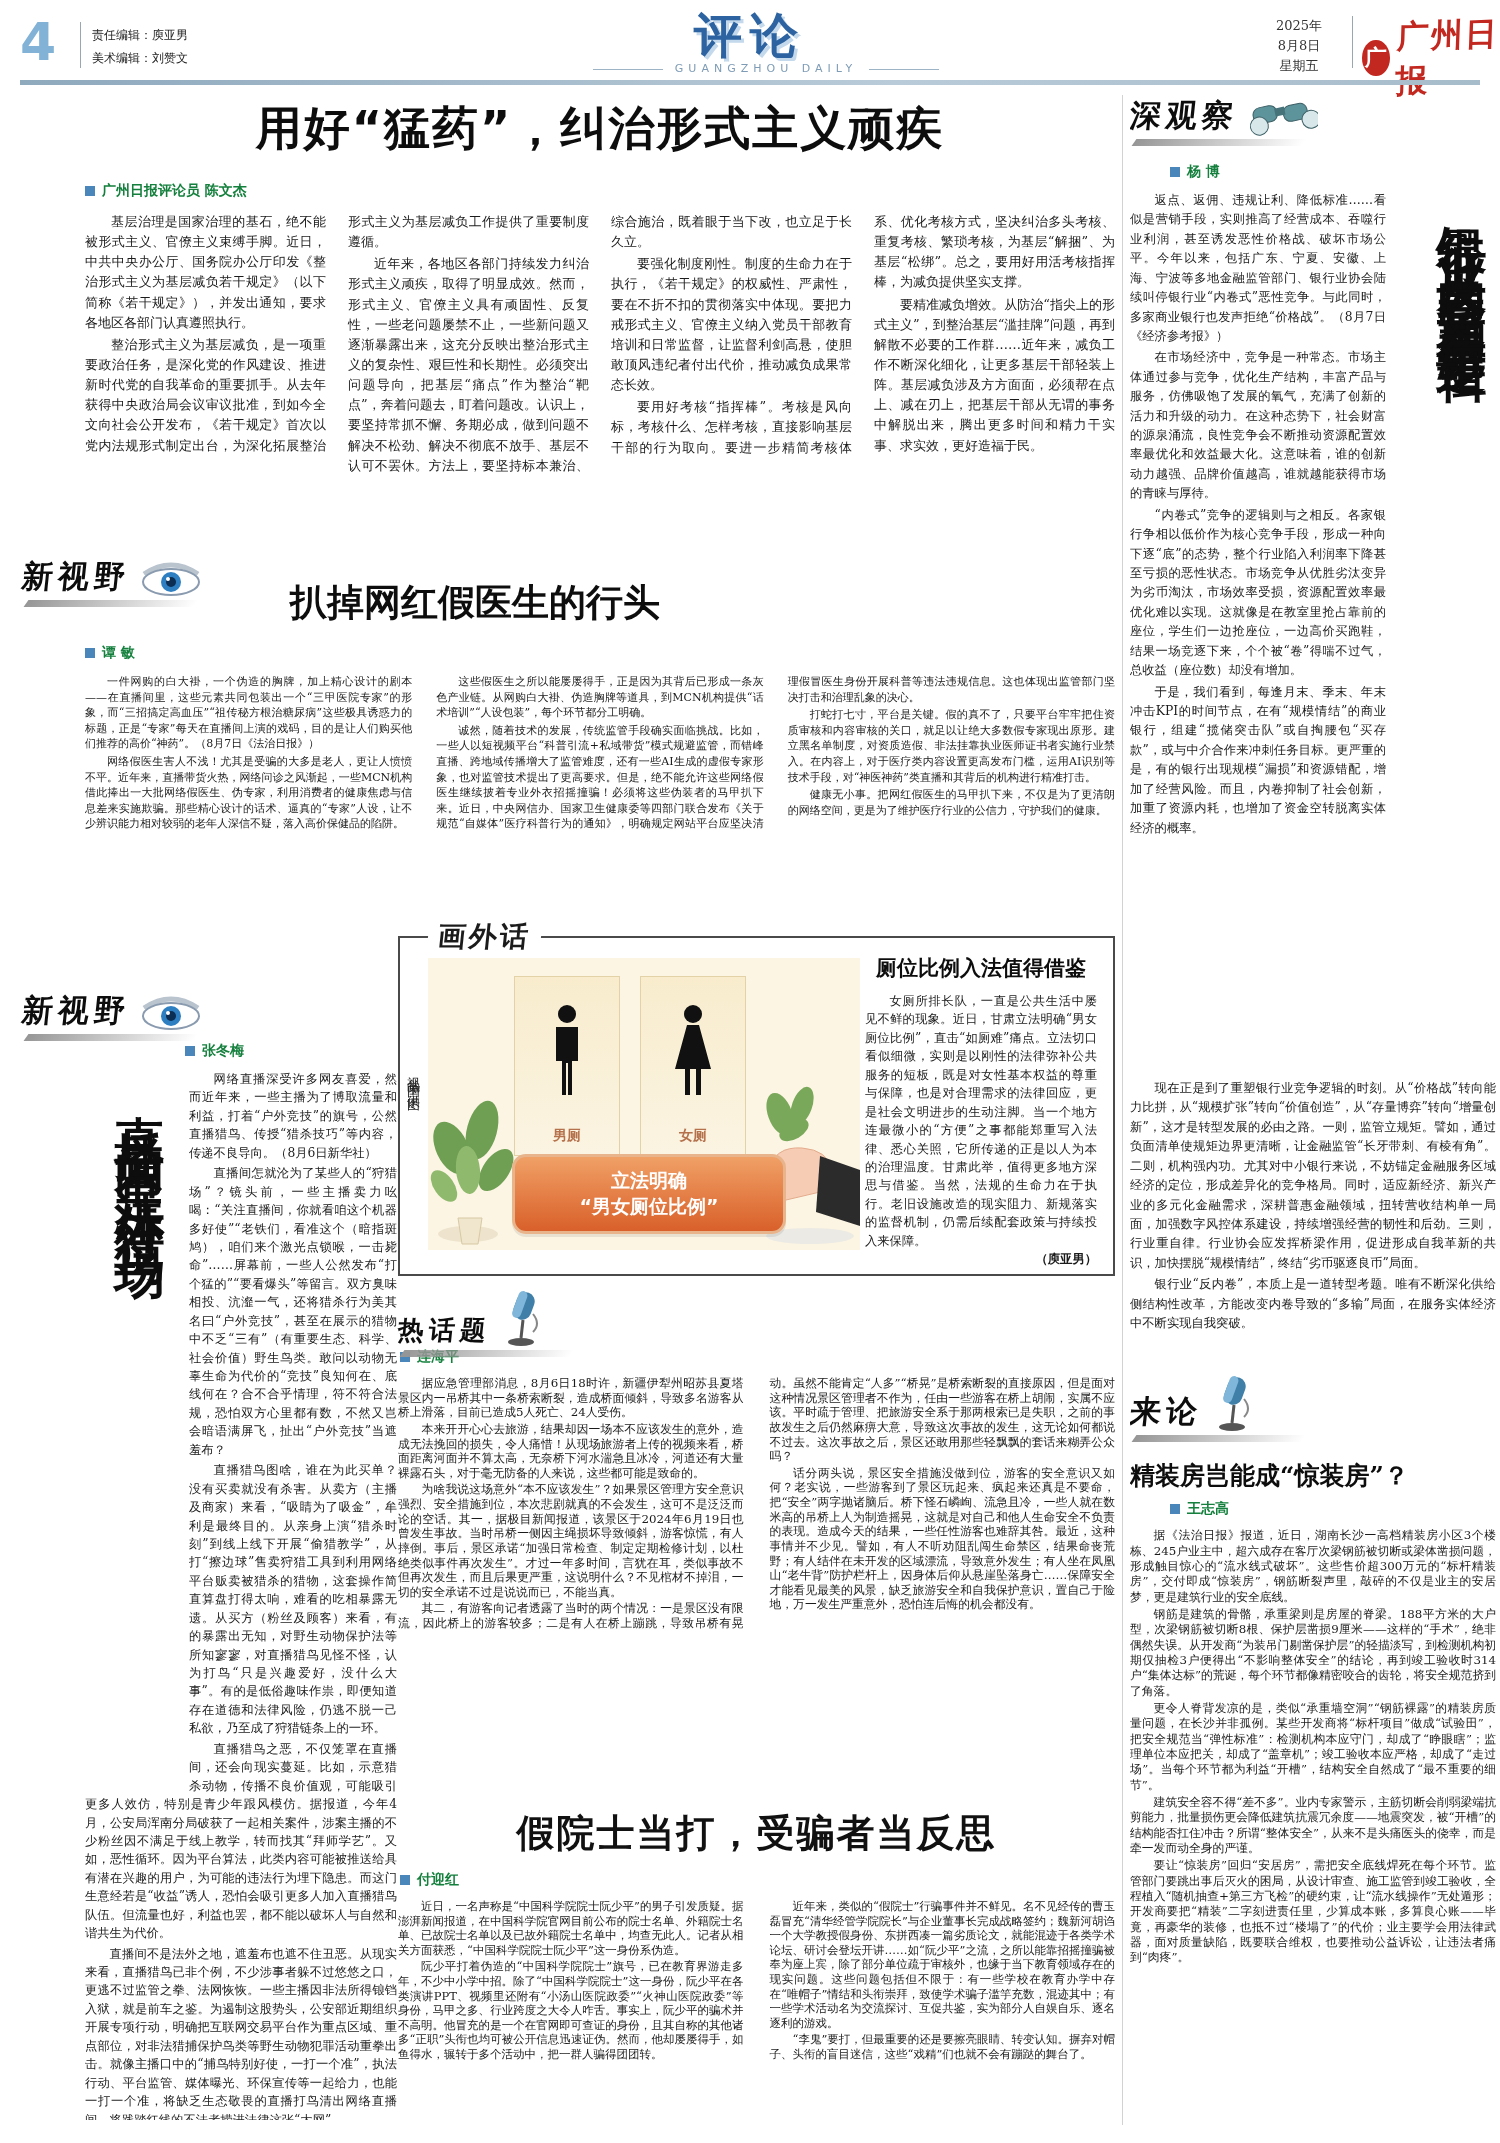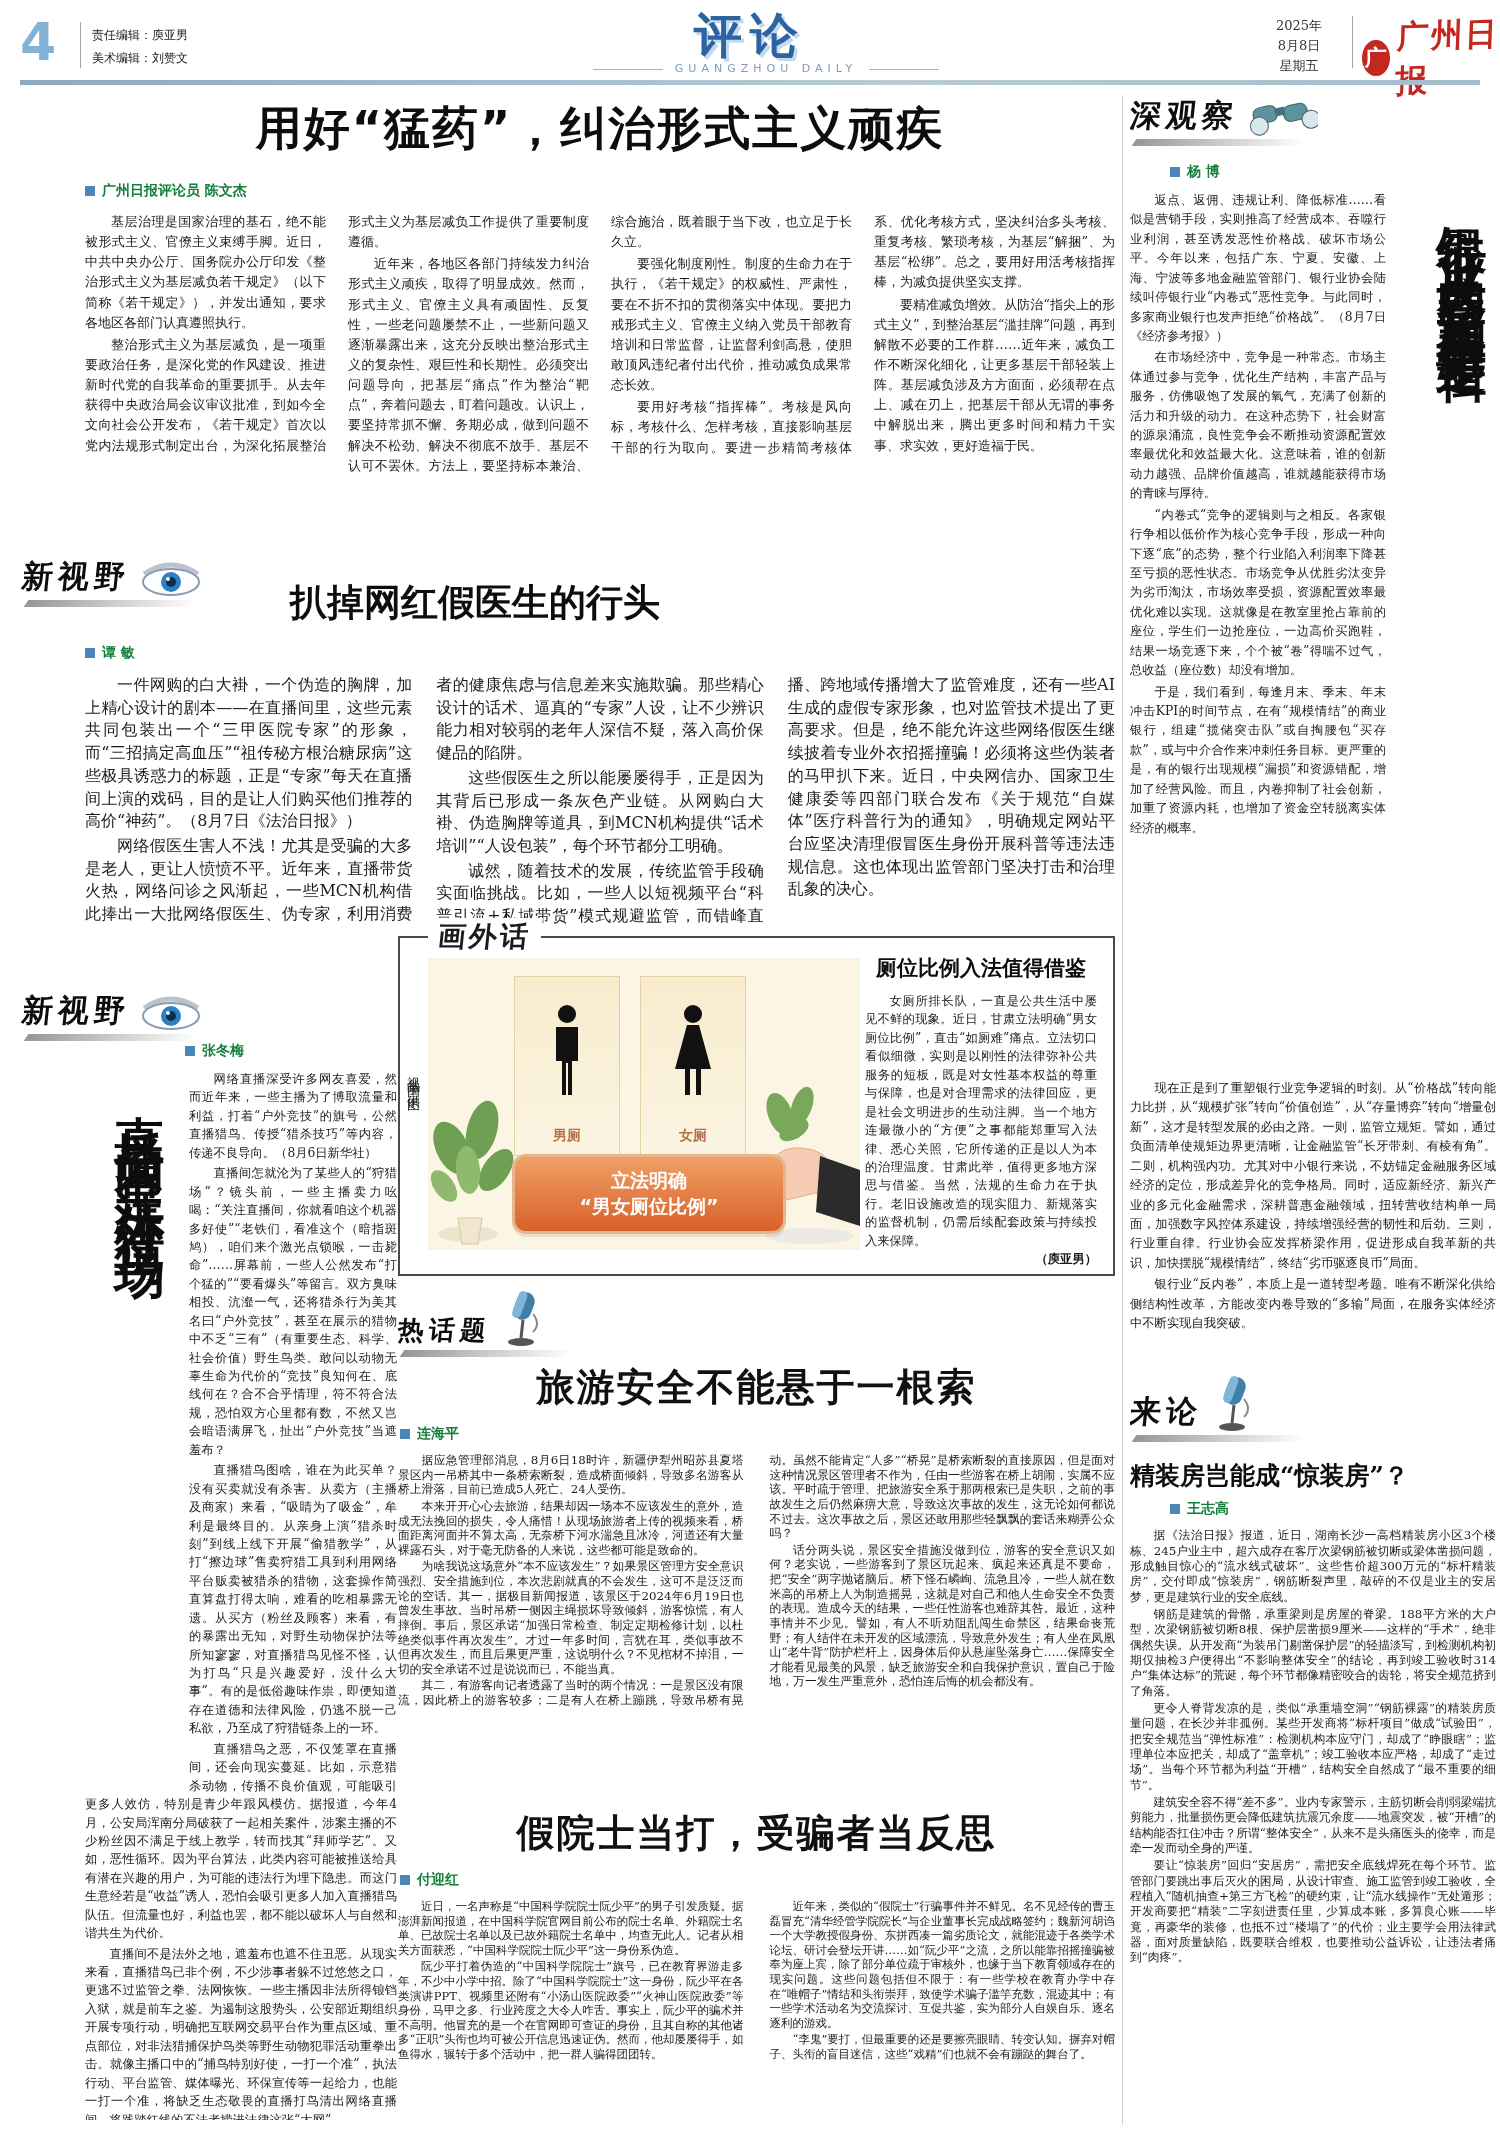--- a/index.html
+++ b/index.html
@@ -35,21 +35,21 @@
   
   .badge{display:flex;align-items:flex-end;gap:10px;position:relative;}
   .badge-text{font-weight:900;font-size:31px;letter-spacing:5px;color:#0d0d0d;transform:skewX(-6deg);}
   .badge-text.small{font-size:26px;}
   .swoosh{position:absolute;left:4px;bottom:-9px;width:170px;height:7px;
           background:linear-gradient(90deg,#969696,rgba(150,150,150,0));transform:skewX(-35deg);}
   
   #bakuo{left:85px;top:578px;width:1030px;}
   .bakuo-hl{width:780px;text-align:center;font-family:"DejaVu Sans",sans-serif;font-weight:900;
             font-size:37px;color:#0d0d0d;margin:0 0 16px;}
-  .bakuo-body{column-count:3;column-gap:24px;font-size:16px;line-height:1.42;height:262px;overflow:hidden;margin-top:12px;}
+  .bakuo-body{column-count:3;column-gap:24px;font-size:11px;line-height:1.42;height:262px;overflow:hidden;margin-top:12px;}
   
   #hwh{left:398px;top:936px;width:713px;height:336px;border:2px solid #4a4a4a;background:#fff;}
   .hwh-label{position:absolute;top:-20px;left:28px;background:#fff;padding:0 10px;font-weight:900;
              font-size:28px;letter-spacing:3px;transform:skewX(-6deg);}
   .hwh-caption{position:absolute;left:4px;top:128px;writing-mode:vertical-rl;font-size:13px;letter-spacing:3px;color:#222;}
   .hwh-illus{position:absolute;left:28px;top:20px;width:432px;height:292px;background:#fcf5e3;overflow:hidden;}
   .door{position:absolute;top:18px;width:104px;height:178px;background:linear-gradient(#f8eccd,#fbf4e2);
         border:1px solid #e3d2a8;}
   .door-label{position:absolute;bottom:10px;left:0;right:0;text-align:center;color:#b5714b;font-weight:bold;font-size:14px;}
   .door-fig{position:absolute;top:26px;left:0;right:0;display:flex;justify-content:center;}
@@ -254,21 +254,20 @@
       <span class="badge-text small">热话题</span>
       <svg width="40" height="58" viewBox="0 0 40 58">
         <rect x="14" y="2" width="18" height="28" rx="9" fill="#3f7fa8" transform="rotate(20 23 16)"></rect>
         <rect x="14" y="2" width="9" height="28" rx="5" fill="#7fb6d9" transform="rotate(20 23 16)"></rect>
         <path d="M22 30 L20 48" stroke="#555" stroke-width="3"></path>
         <ellipse cx="20" cy="52" rx="13" ry="4" fill="#555"></ellipse>
         <path d="M32 24 q8 10 0 18" stroke="#888" stroke-width="2" fill="none"></path>
       </svg>
       <span class="swoosh"></span>
     </div>
-    <h2 class="serif-hl">旅游安全不能悬于一根索</h2>
     <div class="byline">
       <span class="bl-square"></span>
       <span>连海平</span>
     </div>
     <div class="travel-body">
       <p class="bp">据应急管理部消息，8月6日18时许，新疆伊犁州昭苏县夏塔景区内一吊桥其中一条桥索断裂，造成桥面倾斜，导致多名游客从桥上滑落，目前已造成5人死亡、24人受伤。</p>
       <p class="bp">本来开开心心去旅游，结果却因一场本不应该发生的意外，造成无法挽回的损失，令人痛惜！从现场旅游者上传的视频来看，桥面距离河面并不算太高，无奈桥下河水湍急且冰冷，河道还有大量裸露石头，对于毫无防备的人来说，这些都可能是致命的。</p>
       <p class="bp">为啥我说这场意外“本不应该发生”？如果景区管理方安全意识强烈、安全措施到位，本次悲剧就真的不会发生，这可不是泛泛而论的空话。其一，据极目新闻报道，该景区于2024年6月19日也曾发生事故。当时吊桥一侧因主绳损坏导致倾斜，游客惊慌，有人摔倒。事后，景区承诺“加强日常检查、制定定期检修计划，以杜绝类似事件再次发生”。才过一年多时间，言犹在耳，类似事故不但再次发生，而且后果更严重，这说明什么？不见棺材不掉泪，一切的安全承诺不过是说说而已，不能当真。</p>
       <p class="bp">其二，有游客向记者透露了当时的两个情况：一是景区没有限流，因此桥上的游客较多；二是有人在桥上蹦跳，导致吊桥有晃动。虽然不能肯定“人多”“桥晃”是桥索断裂的直接原因，但是面对这种情况景区管理者不作为，任由一些游客在桥上胡闹，实属不应该。平时疏于管理、把旅游安全系于那两根索已是失职，之前的事故发生之后仍然麻痹大意，导致这次事故的发生，这无论如何都说不过去。这次事故之后，景区还敢用那些轻飘飘的套话来糊弄公众吗？</p>
       <p class="bp">话分两头说，景区安全措施没做到位，游客的安全意识又如何？老实说，一些游客到了景区玩起来、疯起来还真是不要命，把“安全”两字抛诸脑后。桥下怪石嶙峋、流急且冷，一些人就在数米高的吊桥上人为制造摇晃，这就是对自己和他人生命安全不负责的表现。造成今天的结果，一些任性游客也难辞其咎。最近，这种事情并不少见。譬如，有人不听劝阻乱闯生命禁区，结果命丧荒野；有人结伴在未开发的区域漂流，导致意外发生；有人坐在凤凰山“老牛背”防护栏杆上，因身体后仰从悬崖坠落身亡……保障安全才能看见最美的风景，缺乏旅游安全和自我保护意识，置自己于险地，万一发生严重意外，恐怕连后悔的机会都没有。</p>

